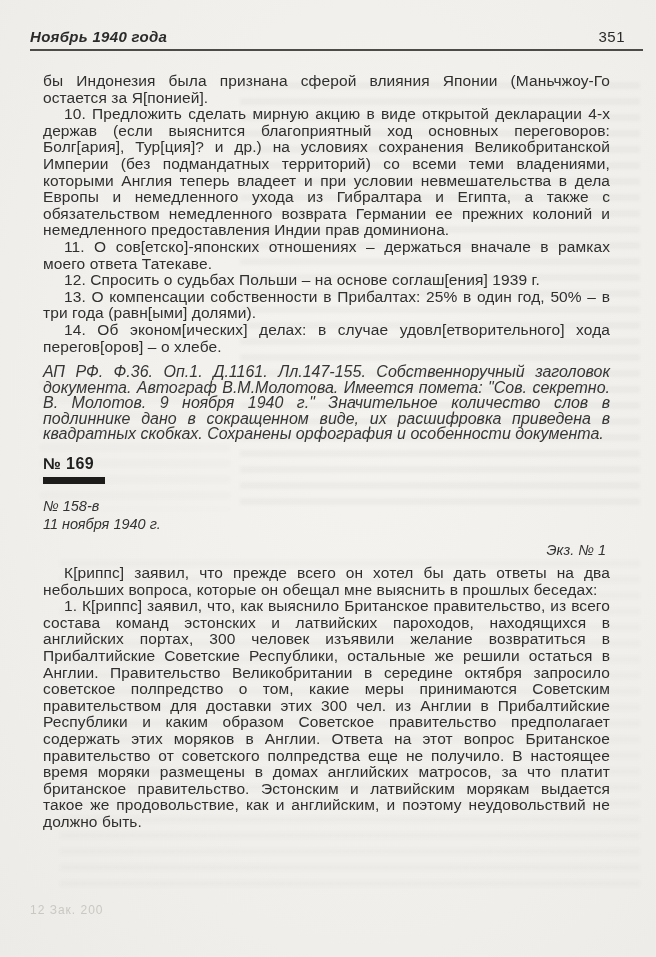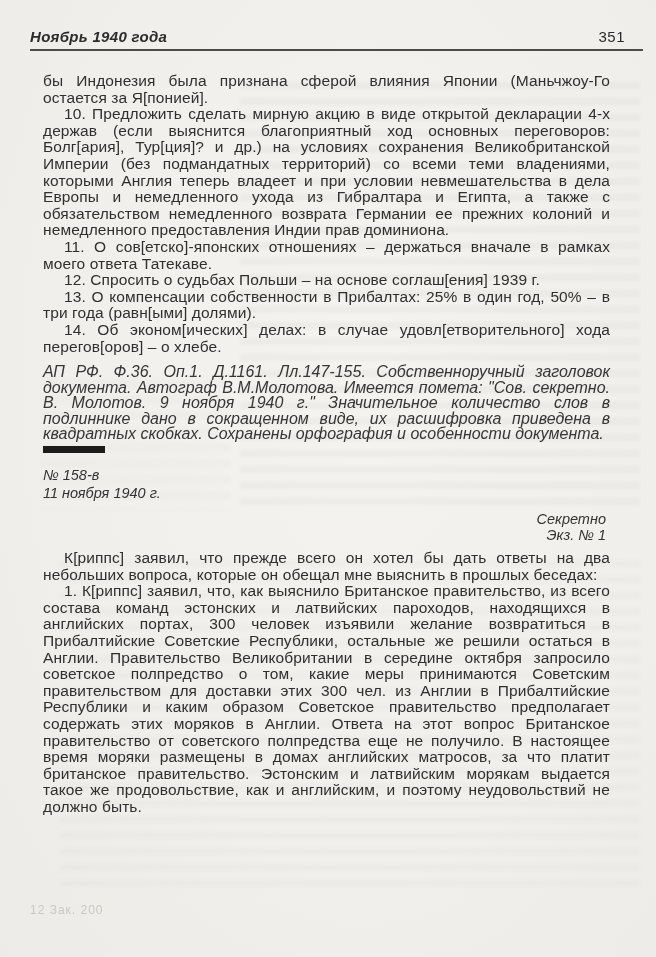--- a/index.html
+++ b/index.html
@@ -119,28 +119,28 @@
       <p class="indent">10. Предложить сделать мирную акцию в виде открытой декларации 4-х держав (если выяснится благоприятный ход основных переговоров: Болг[ария], Тур[ция]? и др.) на условиях сохранения Великобританской Империи (без подмандатных территорий) со всеми теми владениями, которыми Англия теперь владеет и при условии невмешательства в дела Европы и немедленного ухода из Гибралтара и Египта, а также с обязательством немедленного возврата Германии ее прежних колоний и немедленного предоставления Индии прав доминиона.</p>
       <p class="indent">11. О сов[етско]-японских отношениях – держаться вначале в рамках моего ответа Татекаве.</p>
       <p class="indent">12. Спросить о судьбах Польши – на основе соглаш[ения] 1939 г.</p>
       <p class="indent">13. О компенсации собственности в Прибалтах: 25% в один год, 50% – в три года (равн[ыми] долями).</p>
       <p class="indent">14. Об эконом[ических] делах: в случае удовл[етворительного] хода перегов[оров] – о хлебе.</p>
     </div>
 
     <div class="archival">АП РФ. Ф.36. Оп.1. Д.1161. Лл.147-155. Собственноручный заголовок документа. Автограф В.М.Молотова. Имеется помета: "Сов. секретно. В. Молотов. 9 ноября 1940 г." Значительное количество слов в подлиннике дано в сокращенном виде, их расшифровка приведена в квадратных скобках. Сохранены орфография и особенности документа.</div>
 
     <div>
+      <div class="doc-number">№ 169</div>
       <div class="doc-number-bar"></div>
 
 
       <div class="doc-ref">№ 158-в</div>
       <div class="doc-date">11 ноября 1940 г.</div>
 
       <div class="classification">
-        <div>Секретно</div>
         <div>Экз. № 1</div>
       </div>
 
       <div class="body-text doc-body">
         <p class="indent">К[риппс] заявил, что прежде всего он хотел бы дать ответы на два небольших вопроса, которые он обещал мне выяснить в прошлых беседах:</p>
         <p class="indent">1. К[риппс] заявил, что, как выяснило Британское правительство, из всего состава команд эстонских и латвийских пароходов, находящихся в английских портах, 300 человек изъявили желание возвратиться в Прибалтийские Советские Республики, остальные же решили остаться в Англии. Правительство Великобритании в середине октября запросило советское полпредство о том, какие меры принимаются Советским правительством для доставки этих 300 чел. из Англии в Прибалтийские Республики и каким образом Советское правительство предполагает содержать этих моряков в Англии. Ответа на этот вопрос Британское правительство от советского полпредства еще не получило. В настоящее время моряки размещены в домах  английских матросов, за что платит британское правительство. Эстонским и латвийским  морякам выдается такое же продовольствие, как и английским, и  поэтому неудовольствий не должно быть.</p>
       </div>
     </div>
 
   </div>

